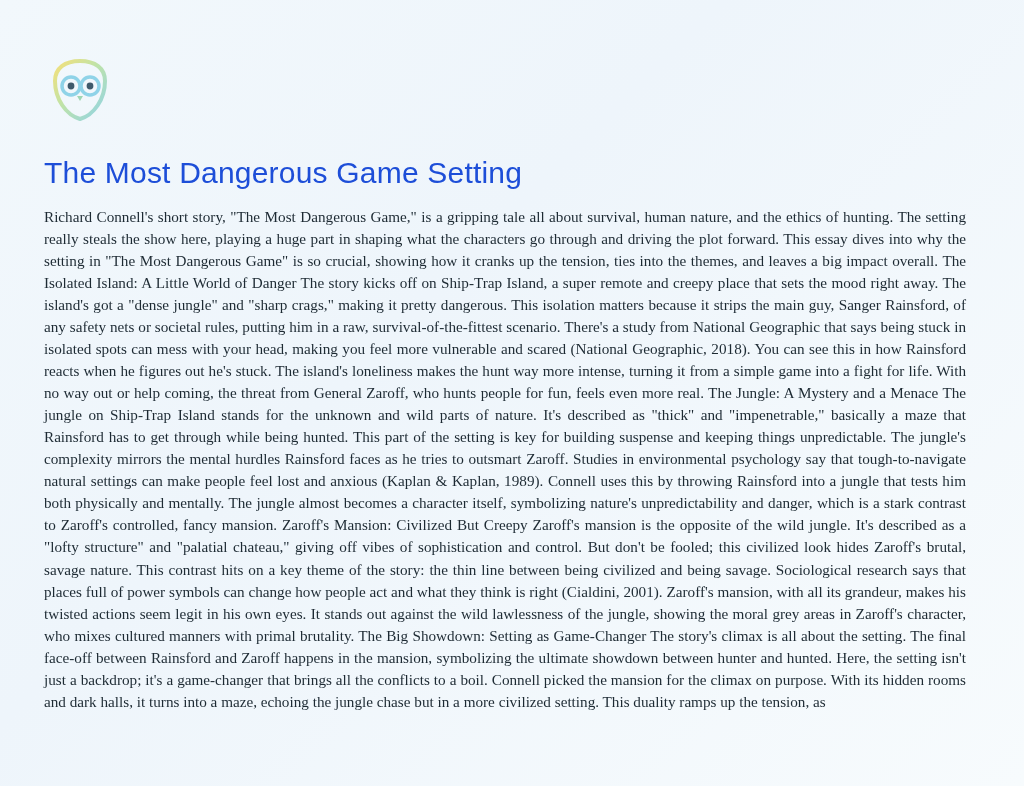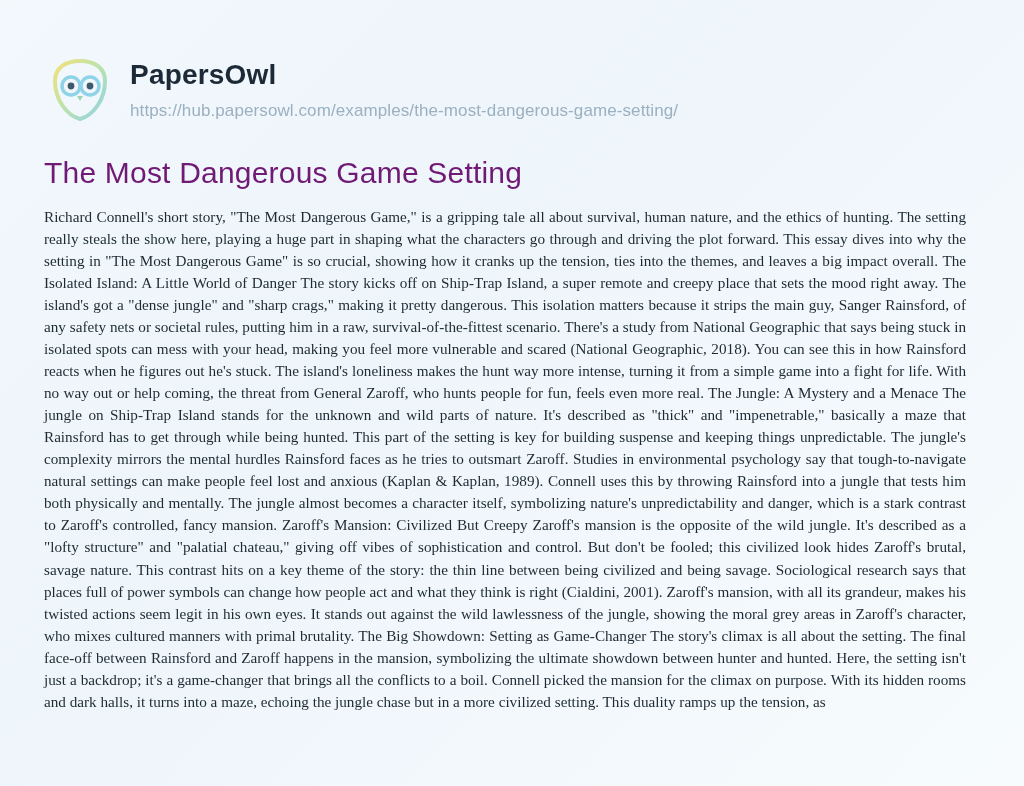--- a/index.html
+++ b/index.html
@@ -53,21 +53,21 @@
     margin-top: 10px;
     letter-spacing: 0.1px;
   }
   .content {
     padding: 18px 58px 0 44px;
   }
   .doc-title {
     font-family: "Liberation Sans", sans-serif;
     font-size: 30px;
     font-weight: normal;
-    color: #701a75;
+    color: #1d4ed8;
     margin: 12px 0 16px 0;
     letter-spacing: 0.2px;
   }
   .doc-body {
     font-family: "Liberation Serif", serif;
     font-size: 15.2px;
     line-height: 1.45;
     color: #1d2a33;
     text-align: justify;
     margin: 0;
@@ -89,24 +89,20 @@
           </linearGradient>
         </defs>
         <path d="M10 26 C10 13 20 6 35 6 C50 6 60 13 60 26 C60 44 49 60 35 64 C21 60 10 44 10 26 Z" fill="none" stroke="url(#owlg)" stroke-width="4"></path>
         <circle cx="26" cy="31" r="9" fill="none" stroke="#8fd3e8" stroke-width="3.5"></circle>
         <circle cx="45" cy="31" r="9" fill="none" stroke="#8fd3e8" stroke-width="3.5"></circle>
         <circle cx="26" cy="31" r="3.4" fill="#3f5a6b"></circle>
         <circle cx="45" cy="31" r="3.4" fill="#3f5a6b"></circle>
         <path d="M32 41 L35 46 L38 41 Z" fill="#9fd6b4"></path>
       </svg>
     </div>
-    <div class="brand-block">
-      <div class="brand-name">PapersOwl</div>
-      <div class="brand-url">https://hub.papersowl.com/examples/the-most-dangerous-game-setting/</div>
-    </div>
   </div>
 
   <div class="content">
     <h1 class="doc-title">The Most Dangerous Game Setting</h1>
     <p class="doc-body">Richard Connell's short story, "The Most Dangerous Game," is a gripping tale all about survival, human nature, and the ethics of hunting. The setting really steals the show here, playing a huge part in shaping what the characters go through and driving the plot forward. This essay dives into why the setting in "The Most Dangerous Game" is so crucial, showing how it cranks up the tension, ties into the themes, and leaves a big impact overall. The Isolated Island: A Little World of Danger The story kicks off on Ship-Trap Island, a super remote and creepy place that sets the mood right away. The island's got a "dense jungle" and "sharp crags," making it pretty dangerous. This isolation matters because it strips the main guy, Sanger Rainsford, of any safety nets or societal rules, putting him in a raw, survival-of-the-fittest scenario. There's a study from National Geographic that says being stuck in isolated spots can mess with your head, making you feel more vulnerable and scared (National Geographic, 2018). You can see this in how Rainsford reacts when he figures out he's stuck. The island's loneliness makes the hunt way more intense, turning it from a simple game into a fight for life. With no way out or help coming, the threat from General Zaroff, who hunts people for fun, feels even more real. The Jungle: A Mystery and a Menace The jungle on Ship-Trap Island stands for the unknown and wild parts of nature. It's described as "thick" and "impenetrable," basically a maze that Rainsford has to get through while being hunted. This part of the setting is key for building suspense and keeping things unpredictable. The jungle's complexity mirrors the mental hurdles Rainsford faces as he tries to outsmart Zaroff. Studies in environmental psychology say that tough-to-navigate natural settings can make people feel lost and anxious (Kaplan &amp; Kaplan, 1989). Connell uses this by throwing Rainsford into a jungle that tests him both physically and mentally. The jungle almost becomes a character itself, symbolizing nature's unpredictability and danger, which is a stark contrast to Zaroff's controlled, fancy mansion. Zaroff's Mansion: Civilized But Creepy Zaroff's mansion is the opposite of the wild jungle. It's described as a "lofty structure" and "palatial chateau," giving off vibes of sophistication and control. But don't be fooled; this civilized look hides Zaroff's brutal, savage nature. This contrast hits on a key theme of the story: the thin line between being civilized and being savage. Sociological research says that places full of power symbols can change how people act and what they think is right (Cialdini, 2001). Zaroff's mansion, with all its grandeur, makes his twisted actions seem legit in his own eyes. It stands out against the wild lawlessness of the jungle, showing the moral grey areas in Zaroff's character, who mixes cultured manners with primal brutality. The Big Showdown: Setting as Game-Changer The story's climax is all about the setting. The final face-off between Rainsford and Zaroff happens in the mansion, symbolizing the ultimate showdown between hunter and hunted. Here, the setting isn't just a backdrop; it's a game-changer that brings all the conflicts to a boil. Connell picked the mansion for the climax on purpose. With its hidden rooms and dark halls, it turns into a maze, echoing the jungle chase but in a more civilized setting. This duality ramps up the tension, as</p>
   </div>
 
 </div>
 
 </body></html>

